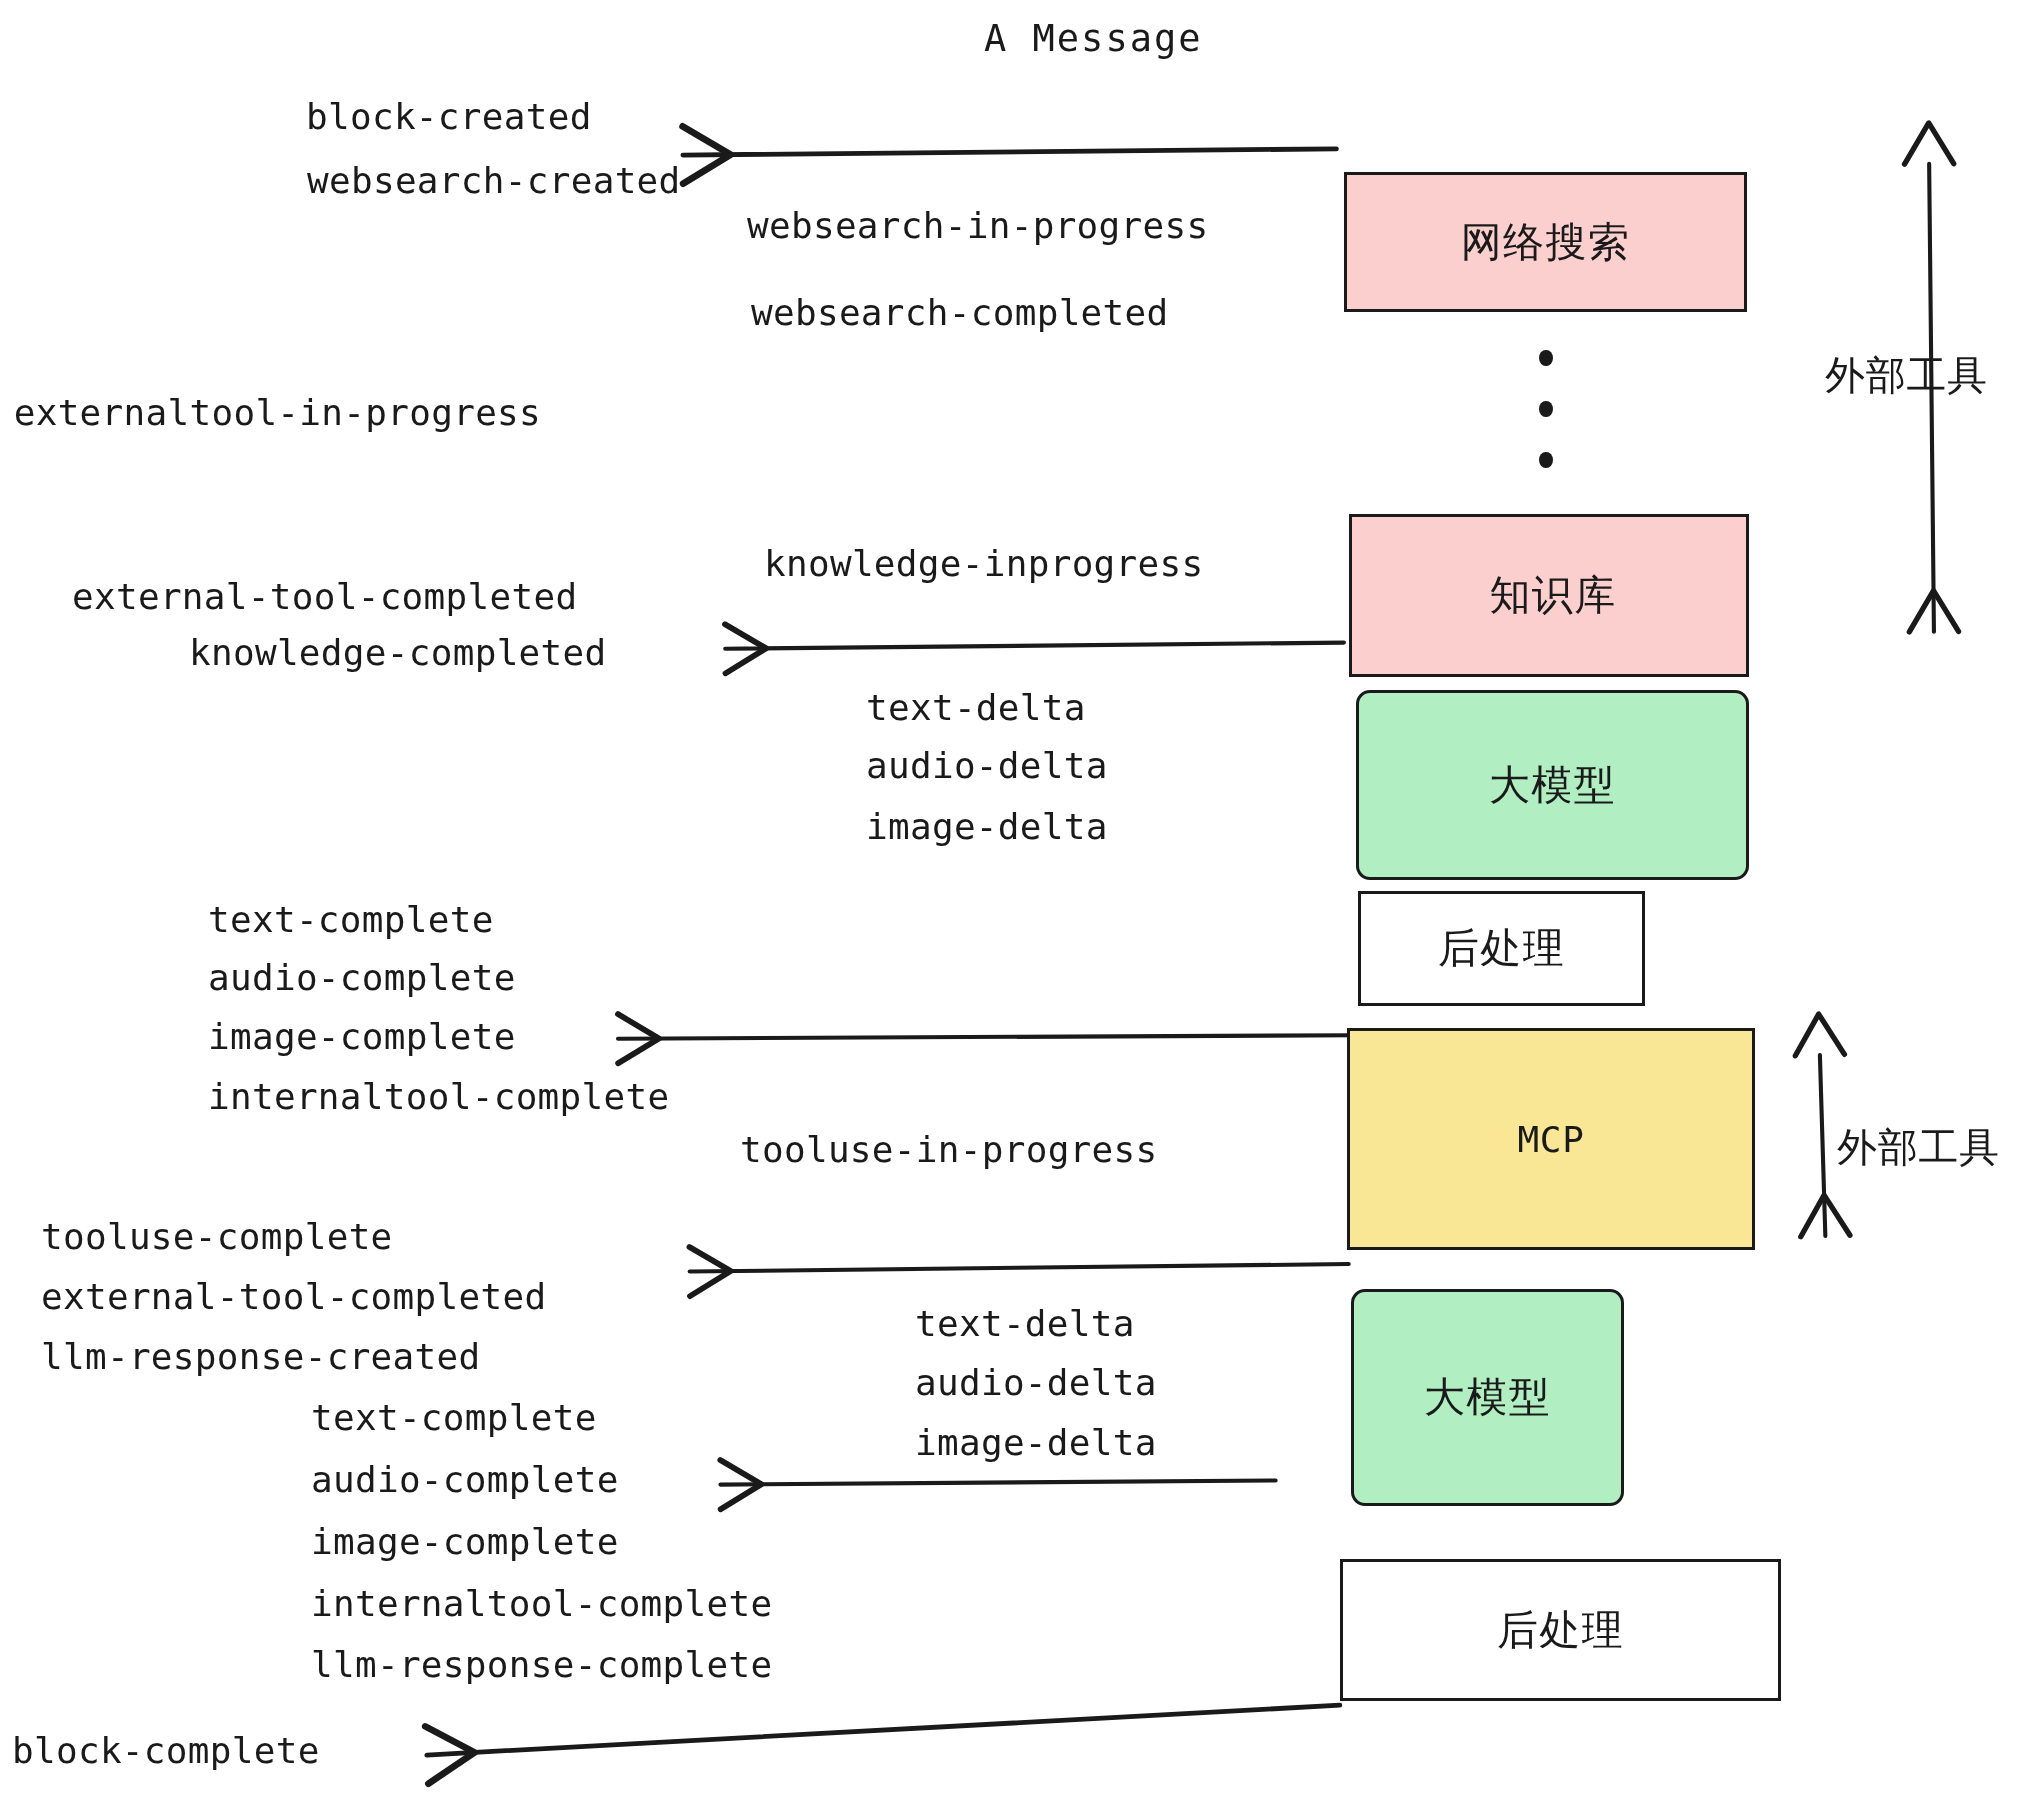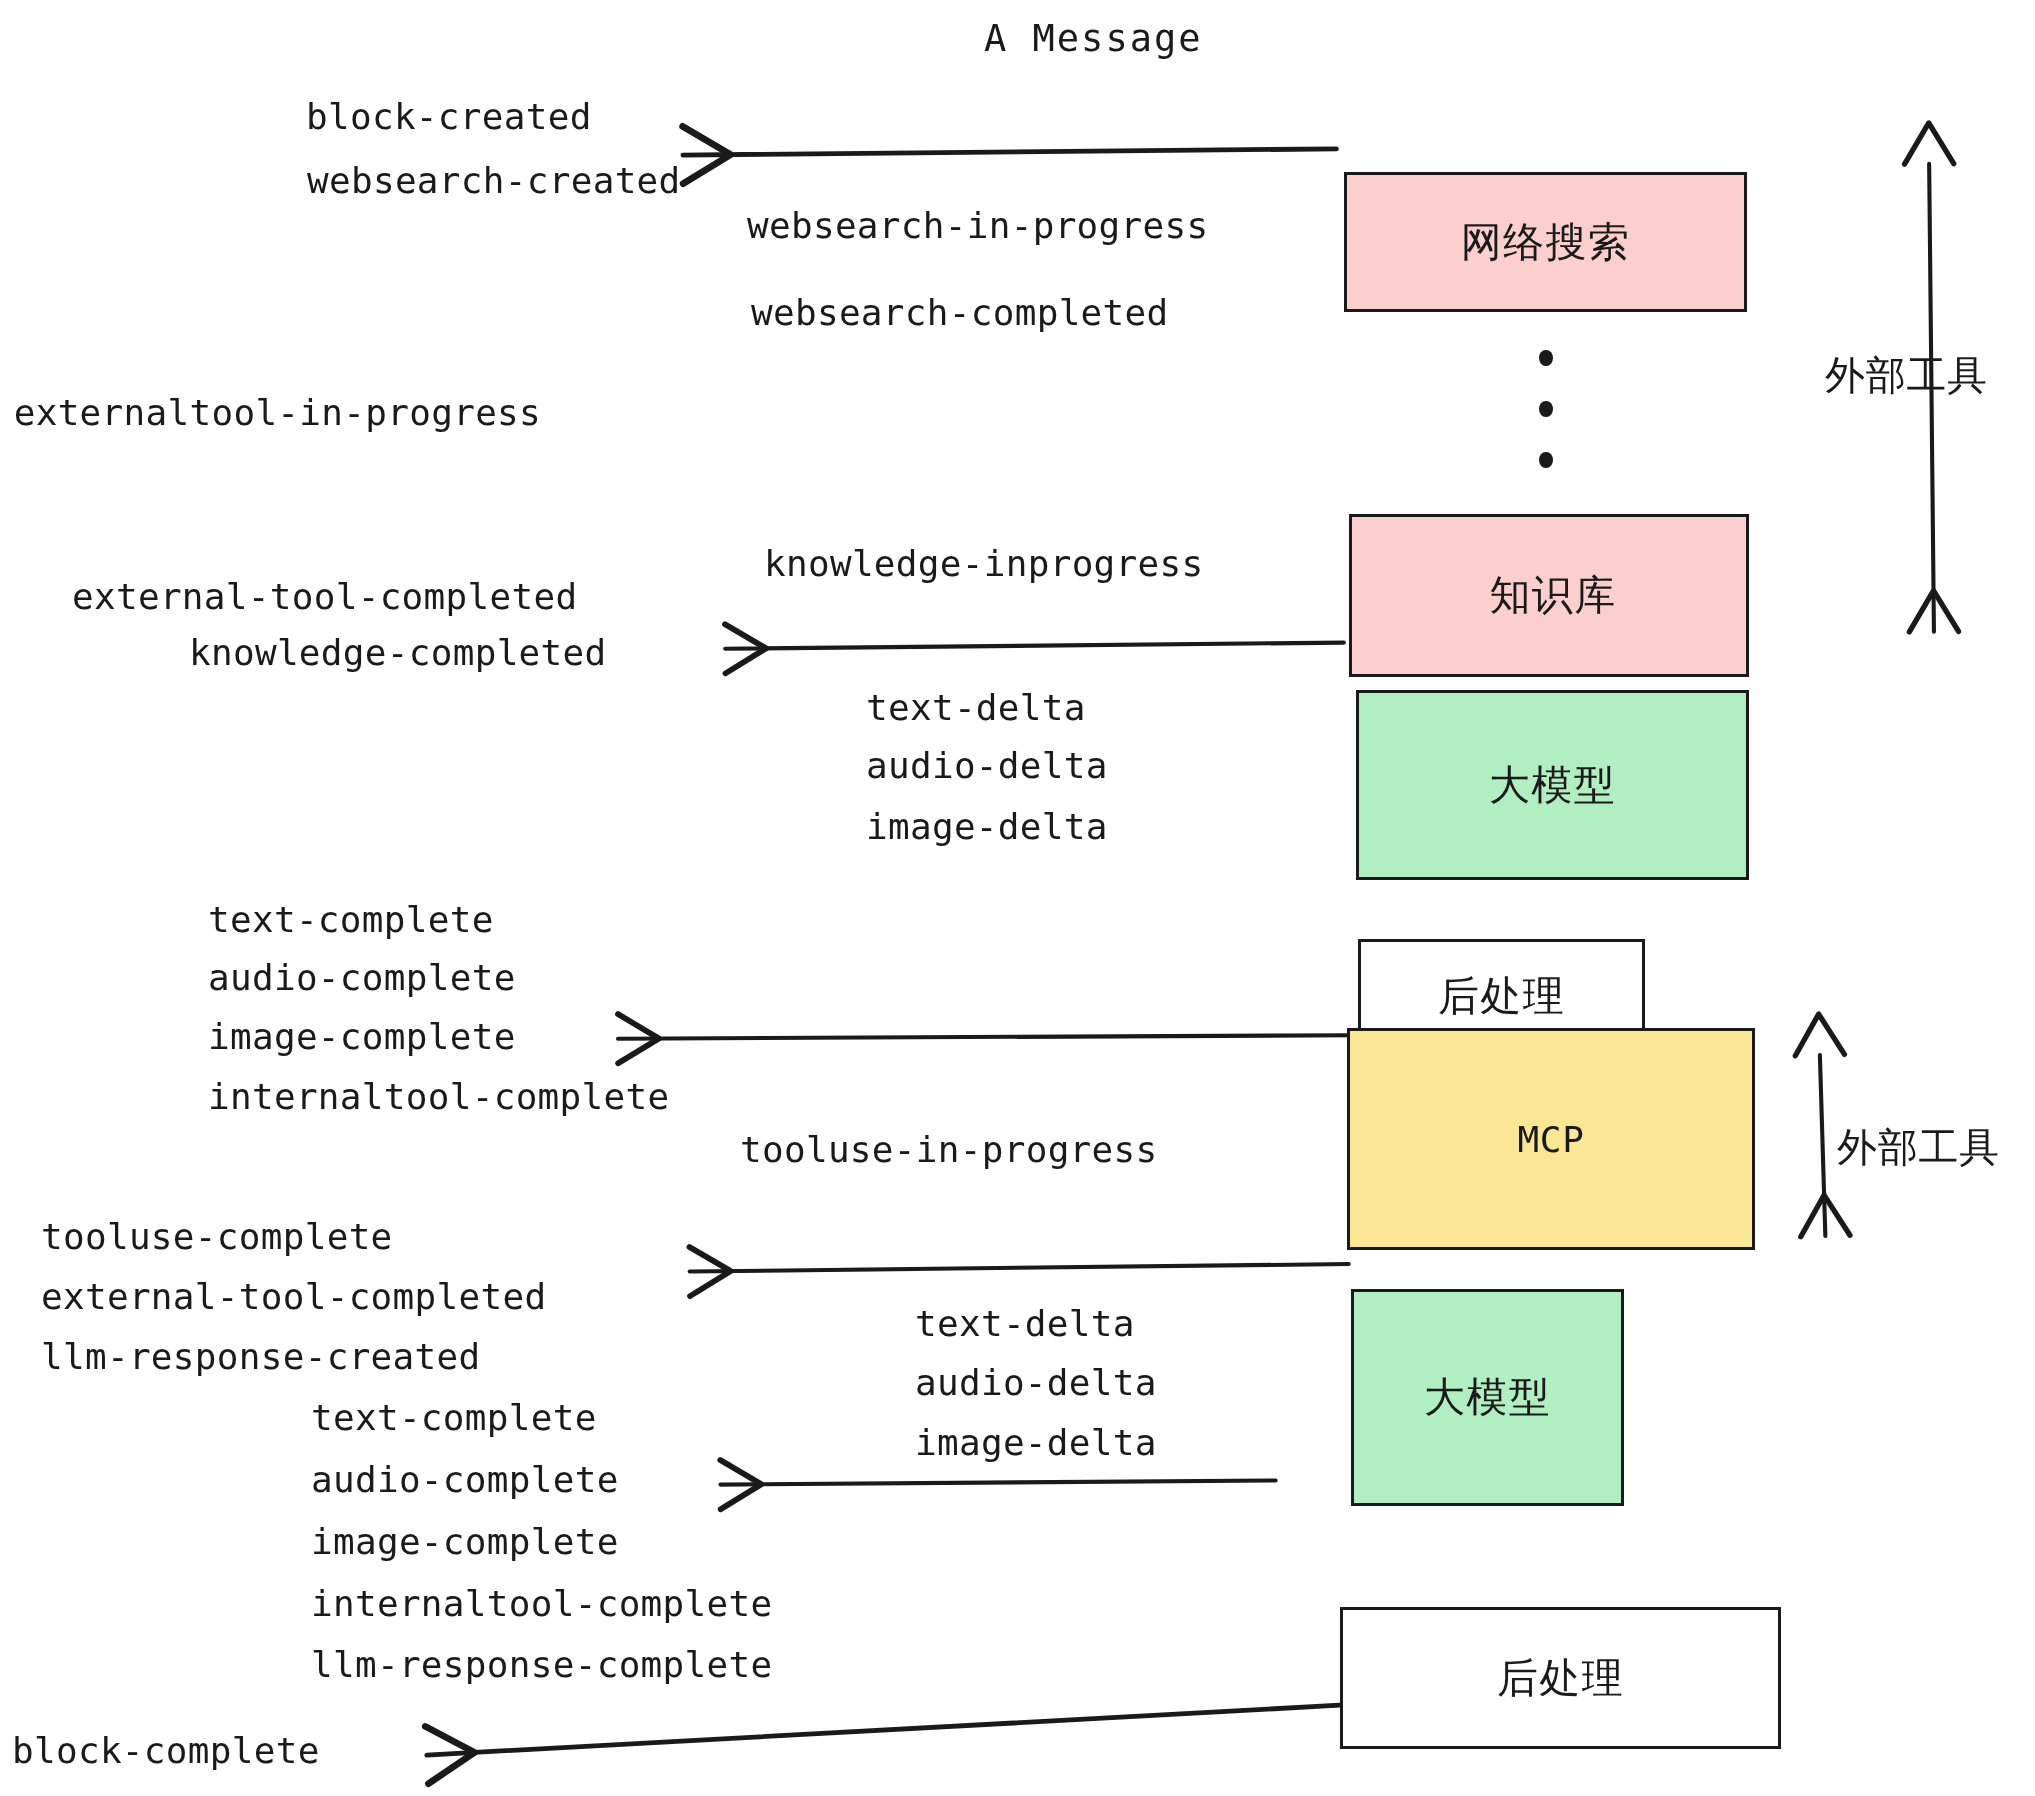--- a/index.html
+++ b/index.html
@@ -41,23 +41,23 @@
     border: 3.4px solid #1a1a1a;
     display: flex;
     align-items: center;
     justify-content: center;
     font-family: "DejaVu Sans", "Liberation Sans", sans-serif;
     color: #1a1a1a;
     font-size: 41px;
     letter-spacing: 1.4px;
   }
   .node.pink   { background: #fccfcf; text-align: right; }
-  .node.green  { background: #b1eec2; }
+  .node.green  { background: #b1eec2; border-radius: 14px; }
   .node.yellow { background: #fae796; }
-  .node.white  { background: #ffffff; margin-top: 48px; }
+  .node.white  { background: #ffffff; }
   .node.mcp {
     font-family: "DejaVu Sans Mono", "Liberation Mono", monospace;
     font-size: 36px;
     letter-spacing: 0.7px;
   }
   
   .side-label {
     position: absolute;
     font-family: Liberation Sans, sans-serif;
     font-size: 40px;

